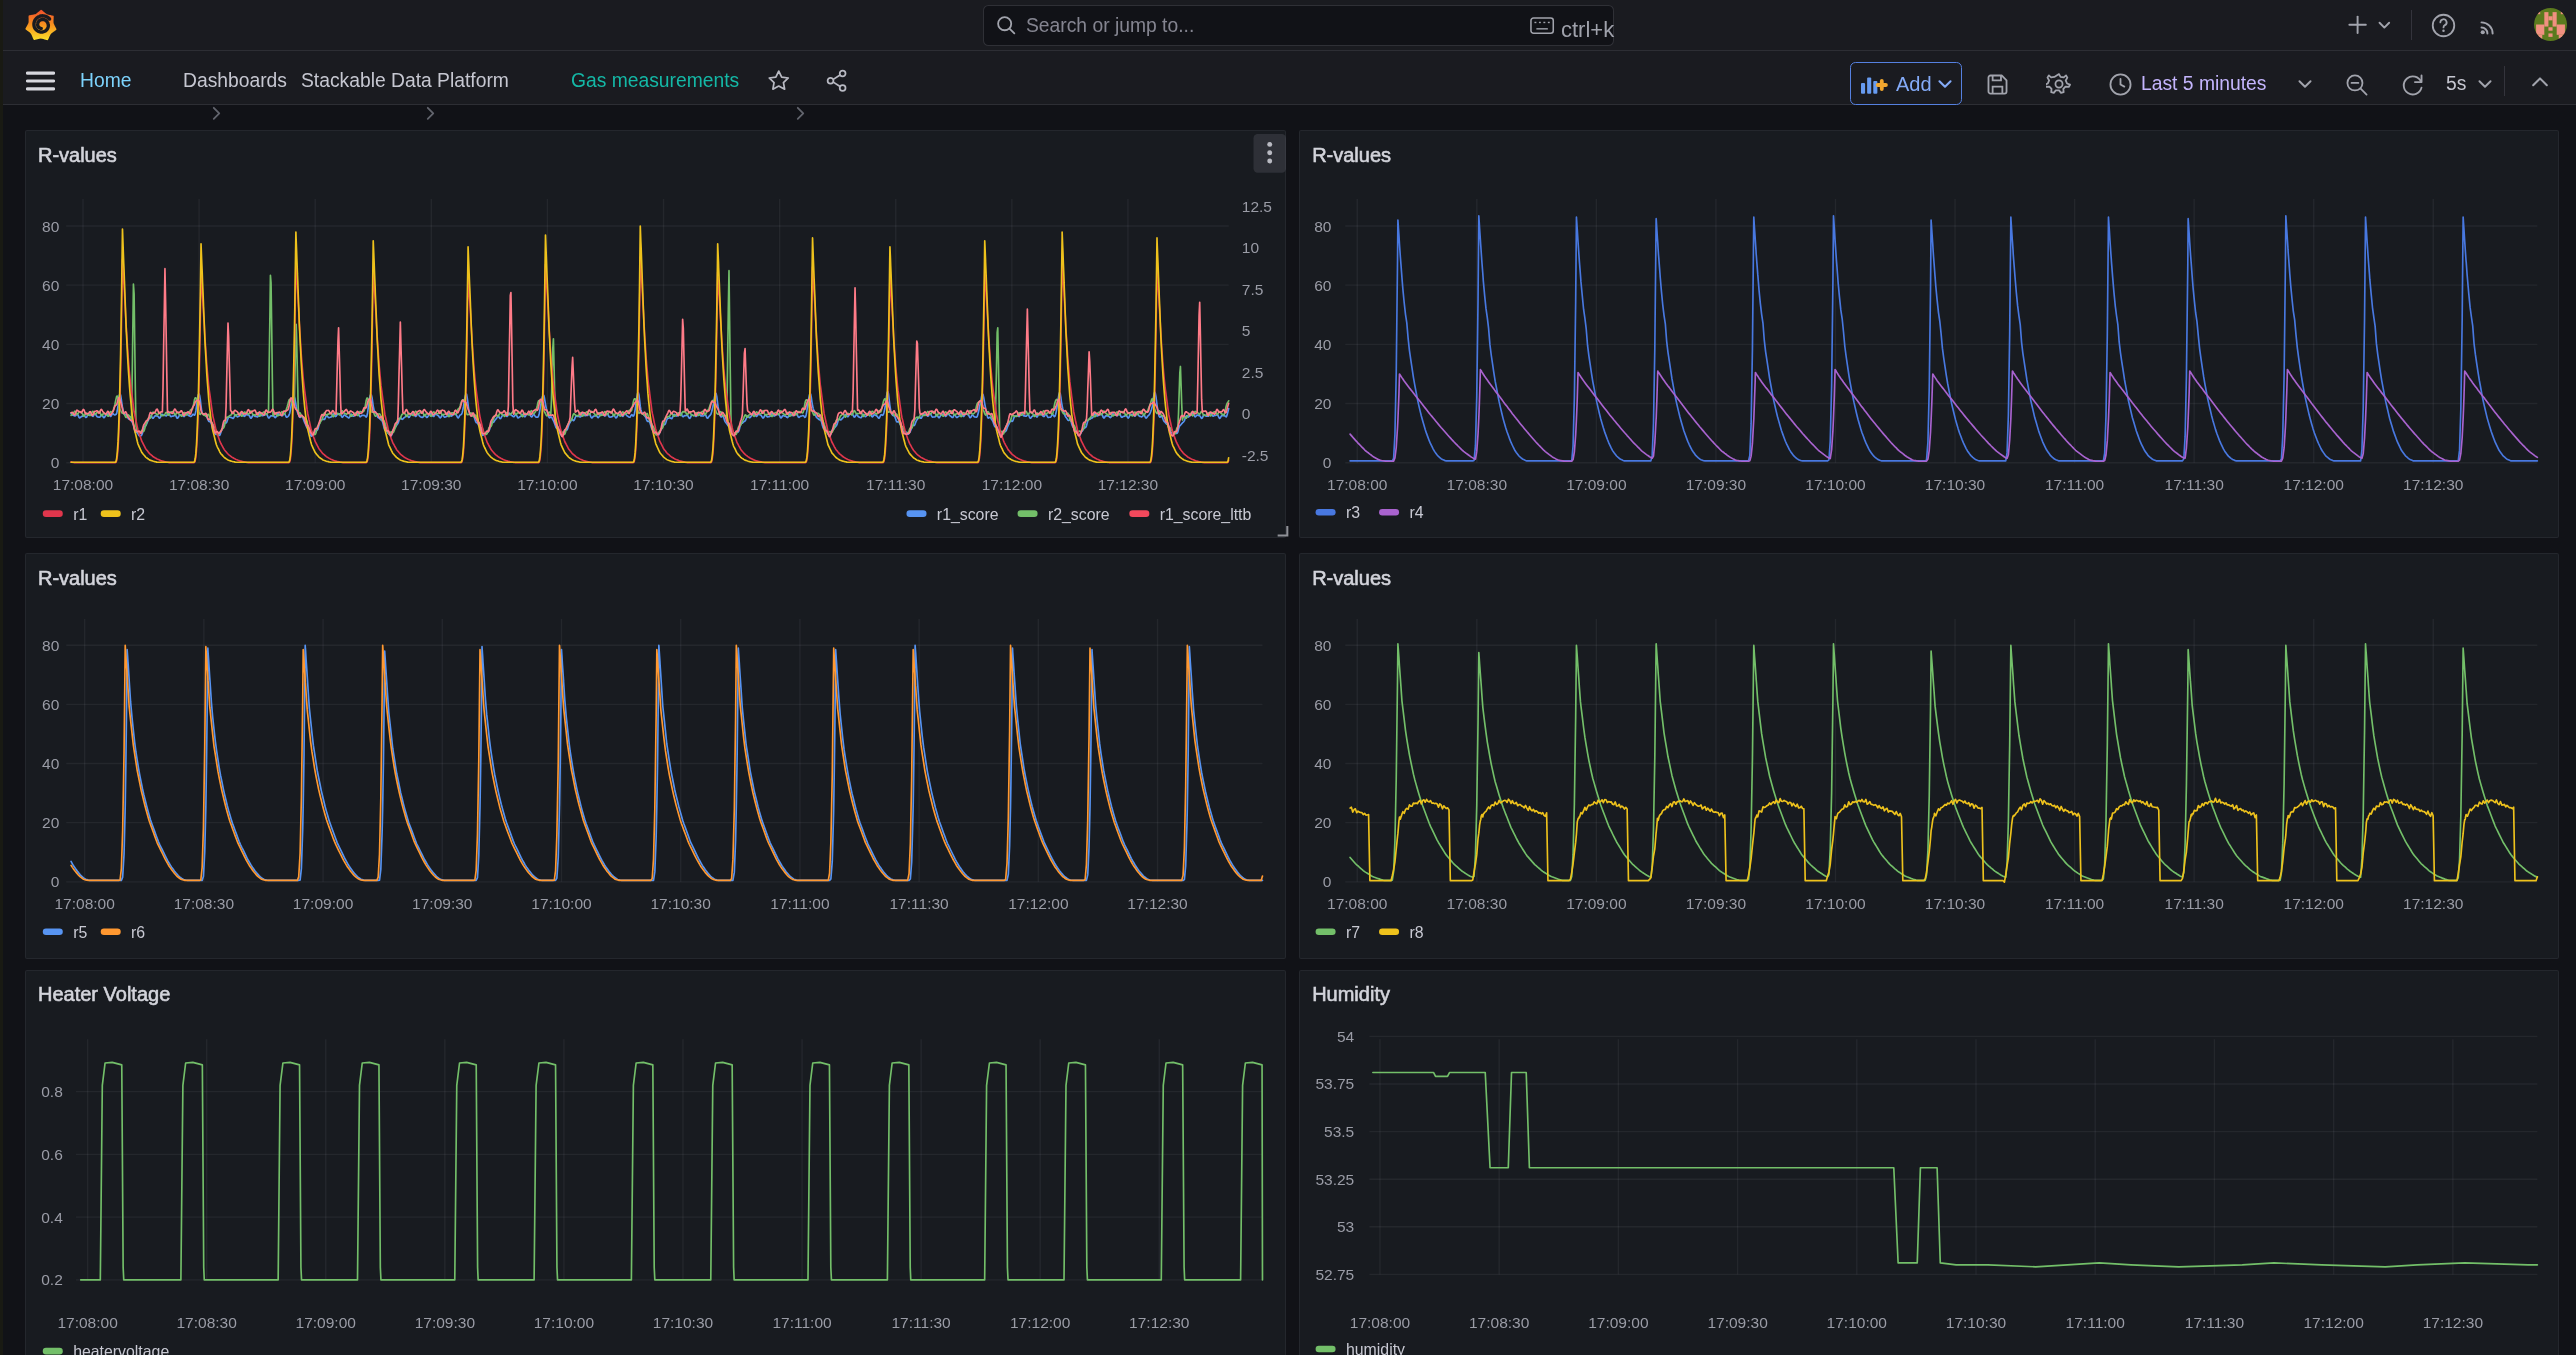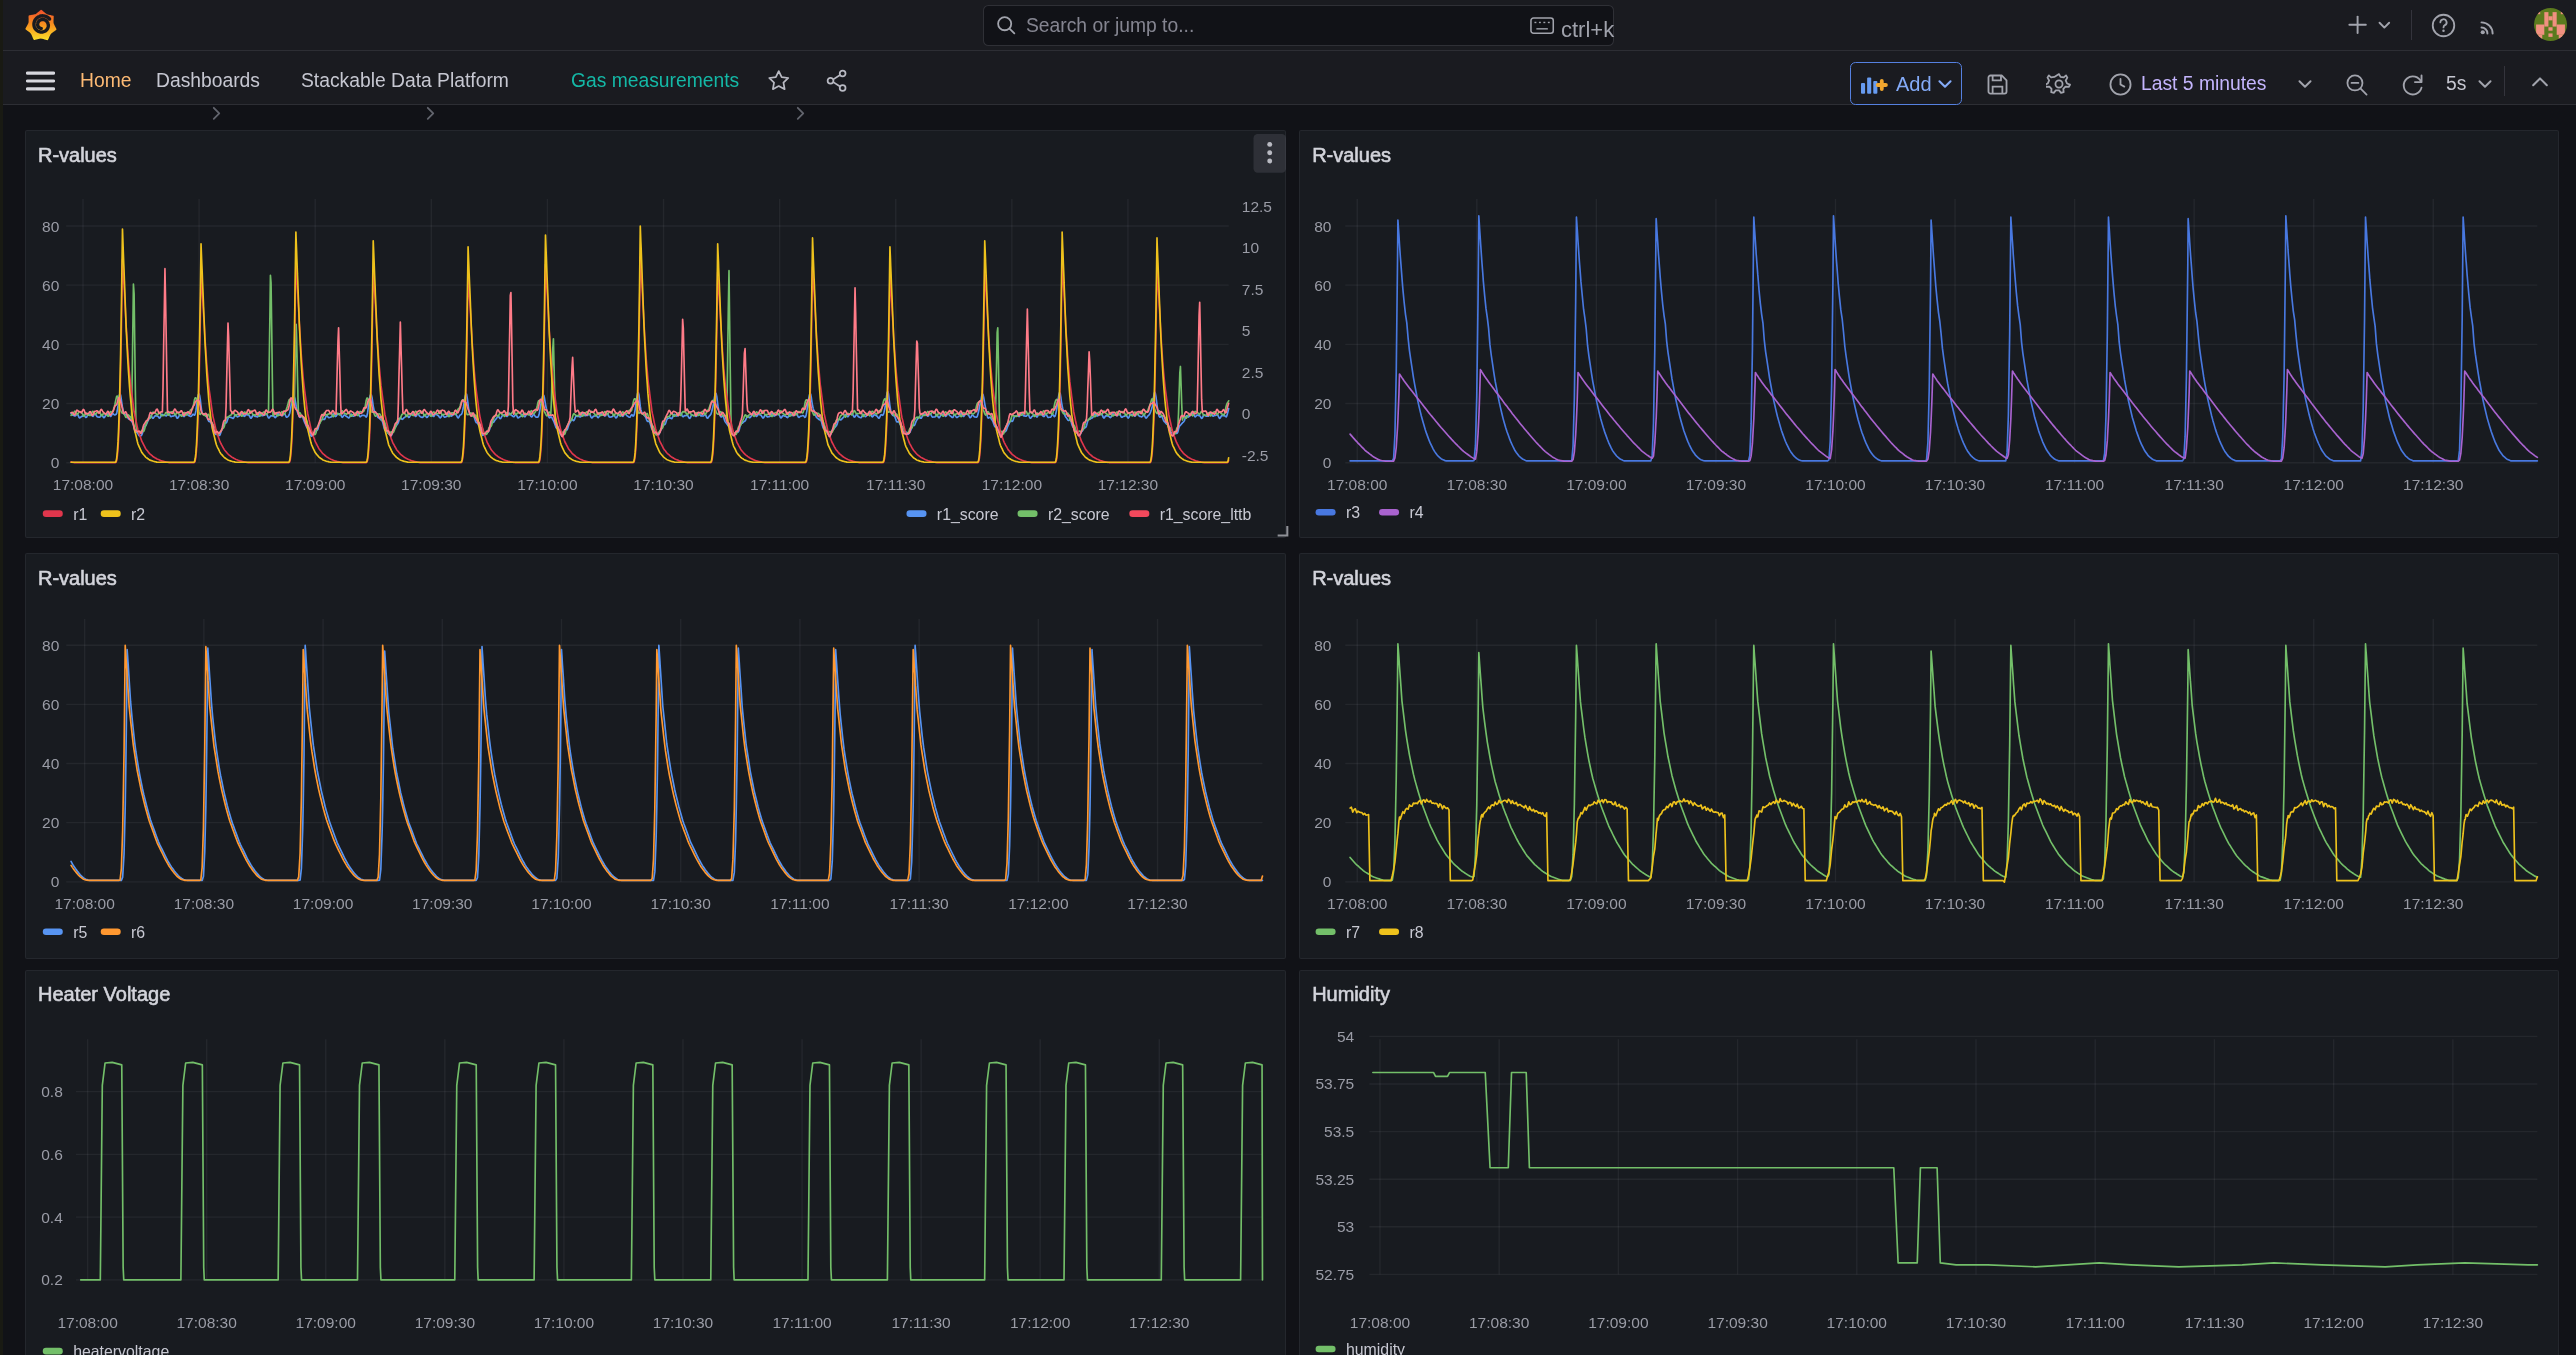--- a/index.html
+++ b/index.html
@@ -72,22 +72,22 @@
 </g>
     </g>
   </svg>
 <svg style="position:absolute;left:26px;top:70px" width="29" height="22" viewBox="0 0 42 32">
 <g stroke="#d7d8de" stroke-width="4.6" stroke-linecap="round">
       <line x1="2" y1="4.5" x2="40" y2="4.5"></line>
       <line x1="2" y1="16" x2="40" y2="16"></line>
       <line x1="2" y1="27.5" x2="40" y2="27.5"></line>
     </g>
   </svg>
-<div style="position:absolute;left:80px;top:70px;font-size:19.3px;color:#fdba74">Home</div>
-<div style="position:absolute;left:156px;top:70px;font-size:19.3px;color:#c6c7d1">Dashboards</div>
+<div style="position:absolute;left:80px;top:70px;font-size:19.3px;color:#7dd3fc">Home</div>
+<div style="position:absolute;left:183px;top:70px;font-size:19.3px;color:#c6c7d1">Dashboards</div>
 <div style="position:absolute;left:301px;top:70px;font-size:19.3px;color:#c6c7d1">Stackable Data Platform</div>
 <div style="position:absolute;left:571px;top:70px;font-size:19.3px;color:#14b8a6">Gas measurements</div>
 <svg style="position:absolute;left:211;top:105" width="11" height="16.6" viewBox="0 0 16 24">
     <path d="M4 4 L12 12 L4 20" fill="none" stroke="#62646d" stroke-width="2.6" stroke-linecap="round" stroke-linejoin="round"></path>
   </svg>
 <svg style="position:absolute;left:425;top:105" width="11" height="16.6" viewBox="0 0 16 24">
     <path d="M4 4 L12 12 L4 20" fill="none" stroke="#62646d" stroke-width="2.6" stroke-linecap="round" stroke-linejoin="round"></path>
   </svg>
 <svg style="position:absolute;left:795;top:105" width="11" height="16.6" viewBox="0 0 16 24">
     <path d="M4 4 L12 12 L4 20" fill="none" stroke="#62646d" stroke-width="2.6" stroke-linecap="round" stroke-linejoin="round"></path>

